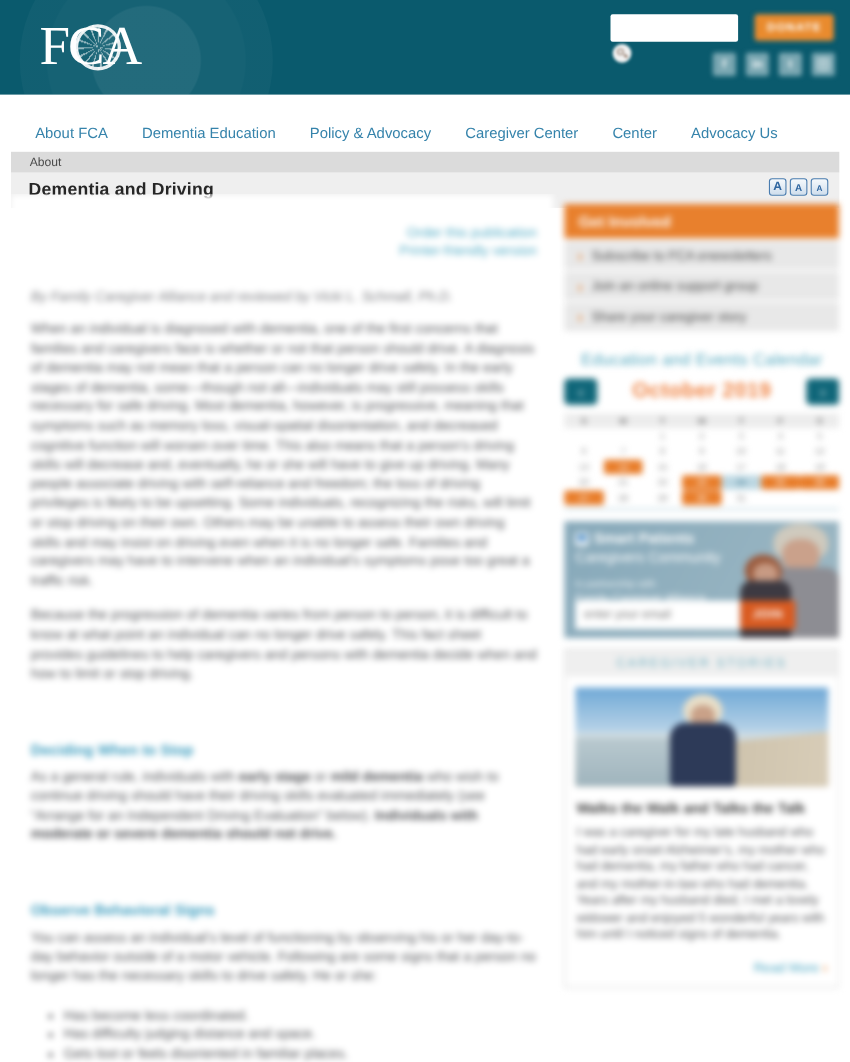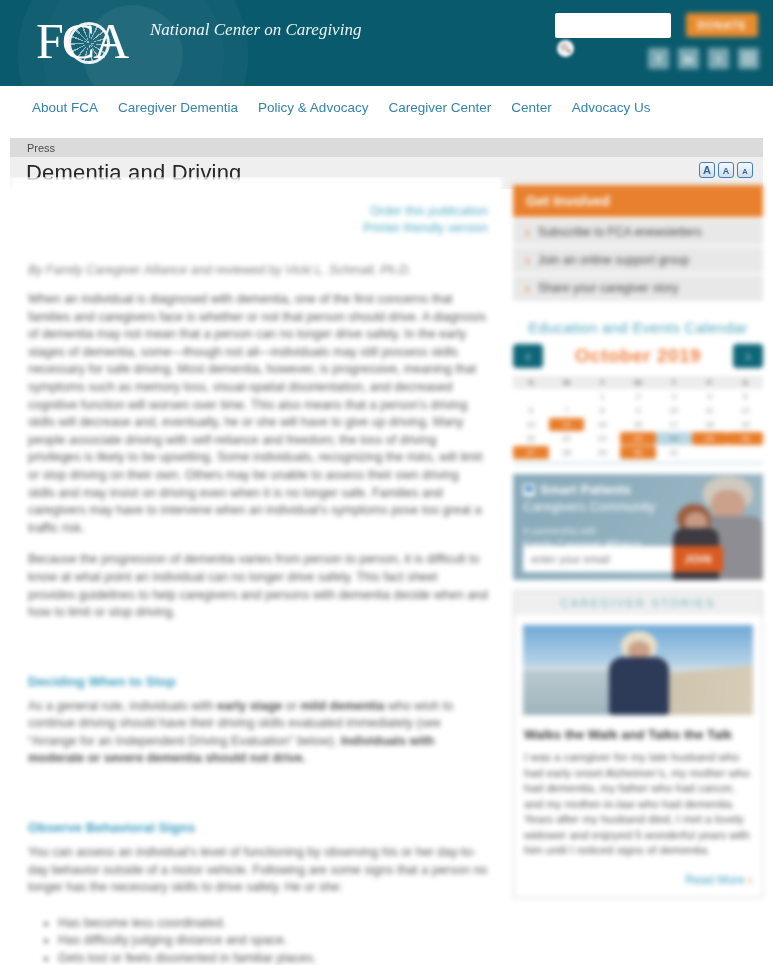--- a/index.html
+++ b/index.html
@@ -21,28 +21,28 @@
       font-size:10.5px; font-weight:bold; letter-spacing:1px; text-align:center; line-height:24px; filter:blur(2.4px); cursor:pointer; }
   .search-icon-btn { position:absolute; left:557px; top:40px; width:17px; height:17px; background:#f2f2f2; border-radius:50%; filter:blur(1.6px); }
   .search-icon-btn .lens { position:absolute; left:4px; top:4px; width:6px; height:6px; border:1.5px solid #8b6f5d; border-radius:50%; }
   .search-icon-btn .handle { position:absolute; left:10px; top:10px; width:4px; height:1.5px; background:#8b6f5d; transform:rotate(45deg); }
   .social-row { position:absolute; left:648px; top:48px; display:flex; gap:9px; filter:blur(2.4px); }
   .social-icon { width:21px; height:21px; background:#7aa7b2; border-radius:2px; color:#fff; font-size:11px; font-weight:bold; display:flex; align-items:center; justify-content:center; cursor:pointer; }
   .ig-glyph { width:11px; height:11px; border:1.6px solid #fff; border-radius:3px; position:relative; }
   .ig-glyph::after { content:''; position:absolute; left:2px; top:2px; width:3px; height:3px; border:1.4px solid #fff; border-radius:50%; }
 
   
-  .nav { width:773px; height:42px; background:#fff; display:flex; align-items:center; gap:20px; padding-left:32px; }
+  .nav { width:773px; height:42px; background:#fff; display:flex; align-items:flex-end; gap:31px; padding-left:32px; }
   .nav a { color:#3583ab; font-size:13.5px; text-decoration:none; cursor:pointer; }
 
   
   .breadcrumb-bar { margin:0 10px; height:19px; background:#dbdbdb; display:flex; align-items:center; padding-left:17px; }
   .breadcrumb-bar a { font-size:11px; color:#4a4a4a; text-decoration:none; }
   .title-bar { margin:0 10px; height:32px; background:#efefef; display:flex; align-items:center; position:relative; }
-  .page-title { font-size:22px; color:#262626; padding-left:16px; font-weight:normal; letter-spacing:0.2px; }
+  .page-title { font-size:16px; color:#262626; padding-left:16px; font-weight:bold; letter-spacing:0.2px; }
   .font-size-btns { position:absolute; right:10px; top:5px; display:flex; gap:3px; }
   .fs-btn { width:16px; height:16px; border:1px solid #4a7db0; border-radius:3px; background:linear-gradient(#f5f9fc,#cfdeed);
       color:#2f66a0; font-weight:bold; display:flex; align-items:flex-end; justify-content:center; cursor:pointer; padding-bottom:1px; }
   .fs-a1 { font-size:11px; } .fs-a2 { font-size:9px; } .fs-a3 { font-size:7.5px; }
 
   
   .content { position:absolute; top:177px; left:0; width:773px; height:788px; overflow:hidden; }
   .blurred { filter:blur(2.8px); }
   .main-col { position:absolute; left:10px; top:0; width:492px; background:#fff; padding:0 14px 0 18px; }
   .side-col { position:absolute; left:513px; top:8px; width:250px; }
@@ -114,51 +114,50 @@
   .rm-arrow { color:#e8802d; font-weight:bold; }
 </style>
 </head>
 <body>
 
 <div class="header">
   <div class="shell-watermark"></div>
   <div class="logo">FCA</div>
   <div class="logo-spiral"></div>
   <div class="brand">
-    <div class="brand-sub">National Center on Caregiving</div>
   </div>
   <input class="search-input" value="" style="">
   <div class="donate-btn">DONATE</div>
   <div class="search-icon-btn">
     <span class="lens"></span>
     <span class="handle"></span>
   </div>
   <div class="social-row">
     <span class="social-icon">f</span>
     <span class="social-icon">in</span>
     <span class="social-icon">t</span>
     <span class="social-icon">
         <span class="ig-glyph"></span>
       </span>
   </div>
 </div>
 
 <div class="nav">
   <a>About FCA</a>
-  <a>Caregiver Dementia</a>
+  <a>Dementia Education</a>
   <a>Policy &amp; Advocacy</a>
   <a>Caregiver Center</a>
   <a>Center</a>
   <a>Advocacy Us</a>
 </div>
 
 <div style="height:10px"></div>
 
 <div class="breadcrumb-bar">
-  <a>Press</a>
+  <a>About</a>
 </div>
 <div class="title-bar">
   <h1 class="page-title">Dementia and Driving</h1>
   <div class="font-size-btns">
     <span class="fs-btn fs-a1">A</span>
     <span class="fs-btn fs-a2">A</span>
     <span class="fs-btn fs-a3">A</span>
   </div>
 </div>
 

